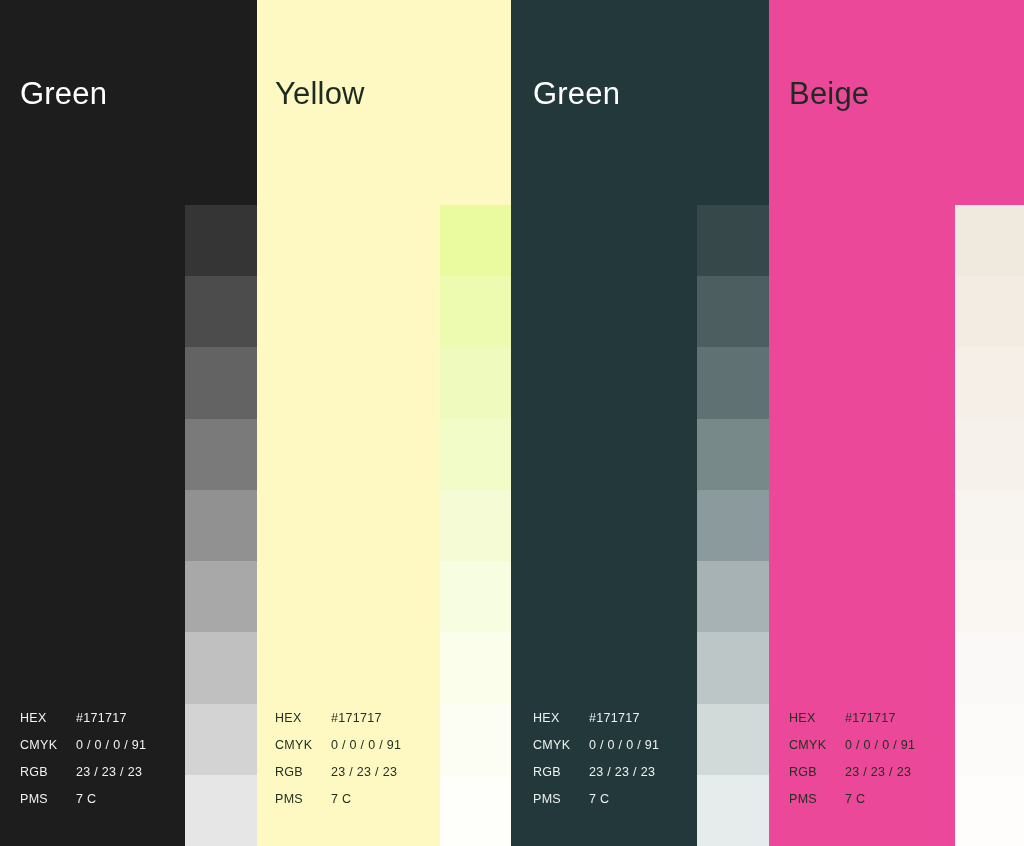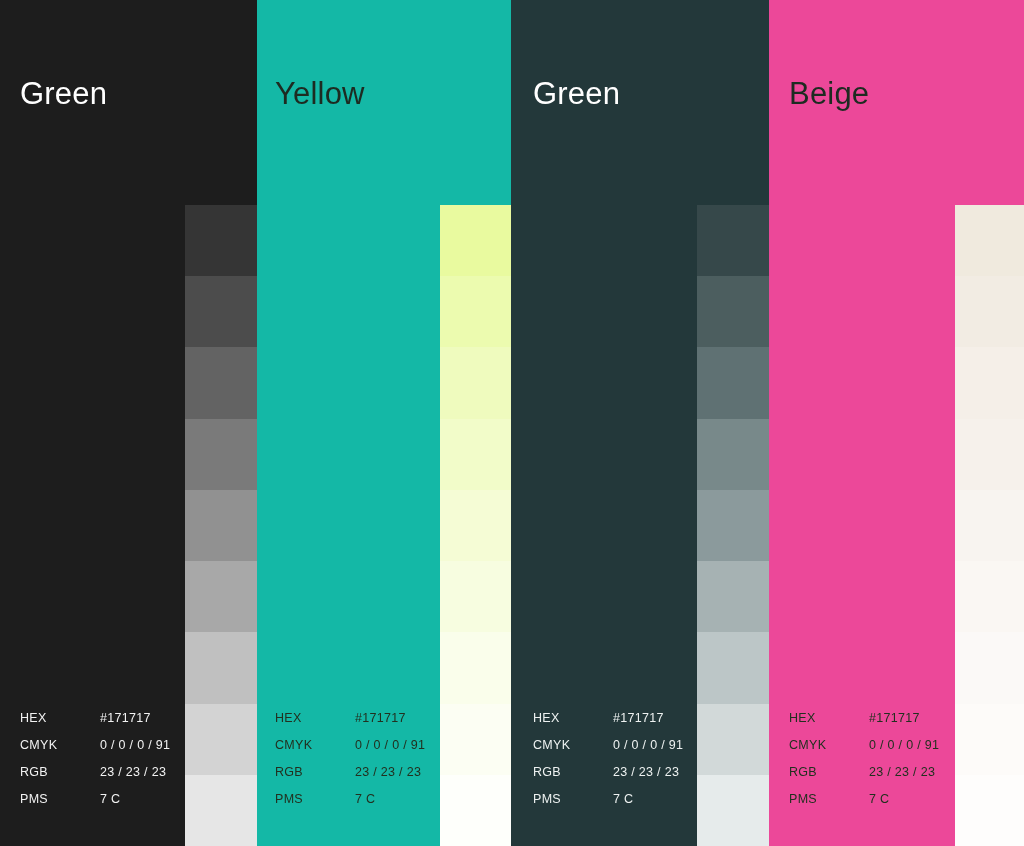--- a/index.html
+++ b/index.html
@@ -39,21 +39,20 @@
   .spec-table {
     position: absolute;
     bottom: 33px;
     font-size: 12.5px;
     line-height: 27px;
     white-space: nowrap;
   }
   .spec-row {
     display: flex;
     align-items: baseline;
-    gap: 24px;
   }
   .spec-key {
     width: 56px;
     flex: 0 0 56px;
     letter-spacing: 0.3px;
   }
   .spec-val {
     letter-spacing: 0.3px;
   }
   
@@ -98,21 +97,21 @@
         <div class="spec-row">
           <span class="spec-key">RGB</span>
           <span class="spec-val">23 / 23 / 23</span>
         </div>
         <div class="spec-row">
           <span class="spec-key">PMS</span>
           <span class="spec-val">7 C</span>
         </div>
       </div>
     </div>
-    <div class="swatch-column" style="left: 257px; width: 254px; background: #14b8a6;">
+    <div class="swatch-column" style="left: 257px; width: 254px; background: #fef9c3;">
       <div class="column-label" style="left: 18px; color: rgb(29, 43, 33);">Yellow</div>
       <div class="tint-strip" style="left: 183px; width: 71px;">
         <div class="tint-step" title="#e9fa9f" style="background: rgb(233, 250, 159);"></div>
         <div class="tint-step" title="#ecfbaf" style="background: rgb(236, 251, 175);"></div>
         <div class="tint-step" title="#effbbe" style="background: rgb(239, 251, 190);"></div>
         <div class="tint-step" title="#f2fcc9" style="background: rgb(242, 252, 201);"></div>
         <div class="tint-step" title="#f5fcd5" style="background: rgb(245, 252, 213);"></div>
         <div class="tint-step" title="#f7fde0" style="background: rgb(247, 253, 224);"></div>
         <div class="tint-step" title="#fafeeb" style="background: rgb(250, 254, 235);"></div>
         <div class="tint-step" title="#fcfef3" style="background: rgb(252, 254, 243);"></div>

